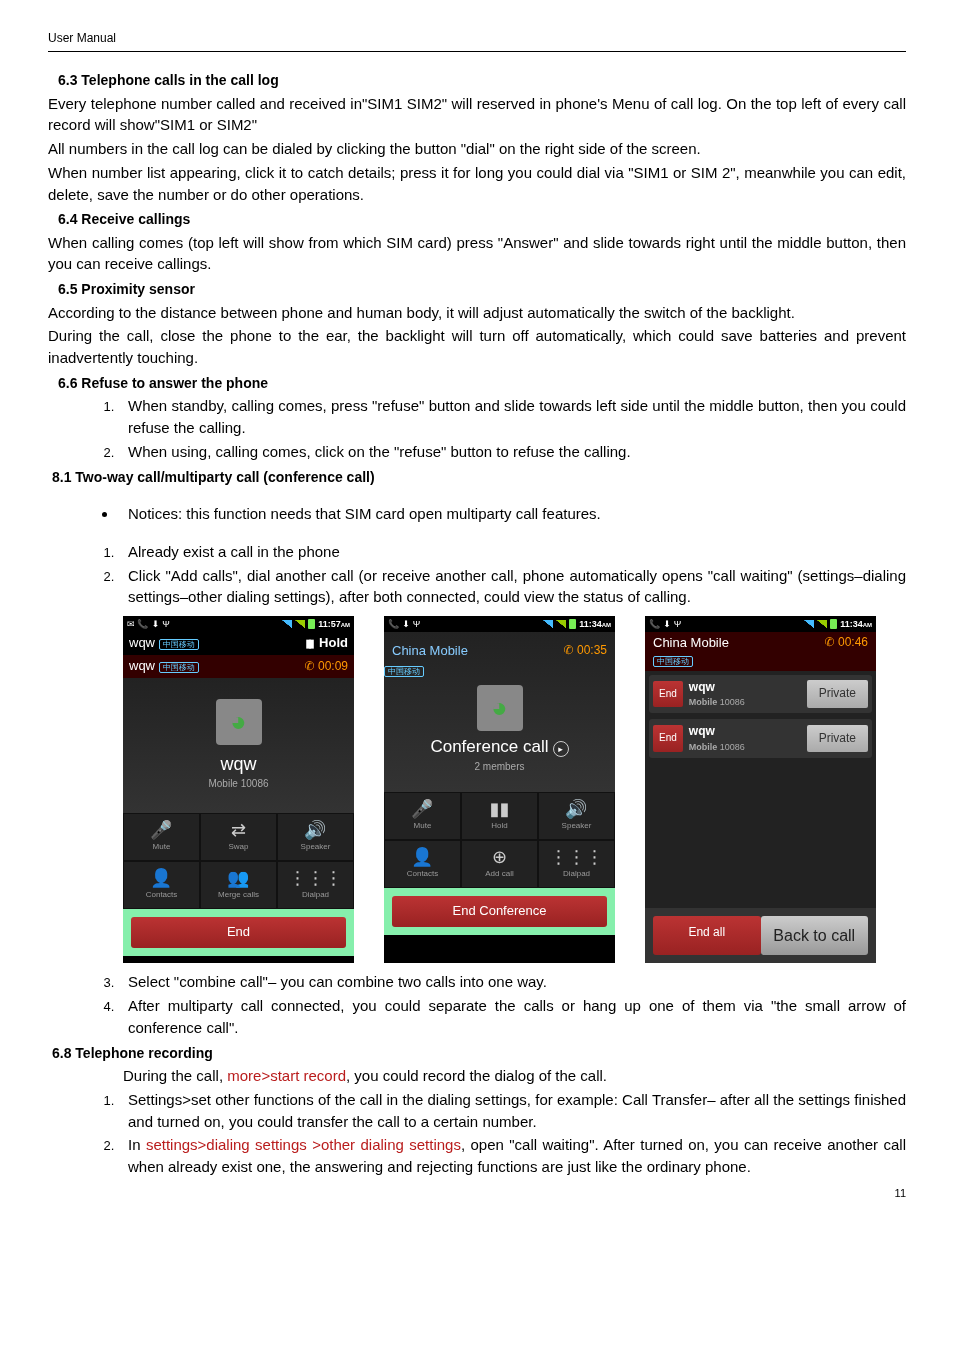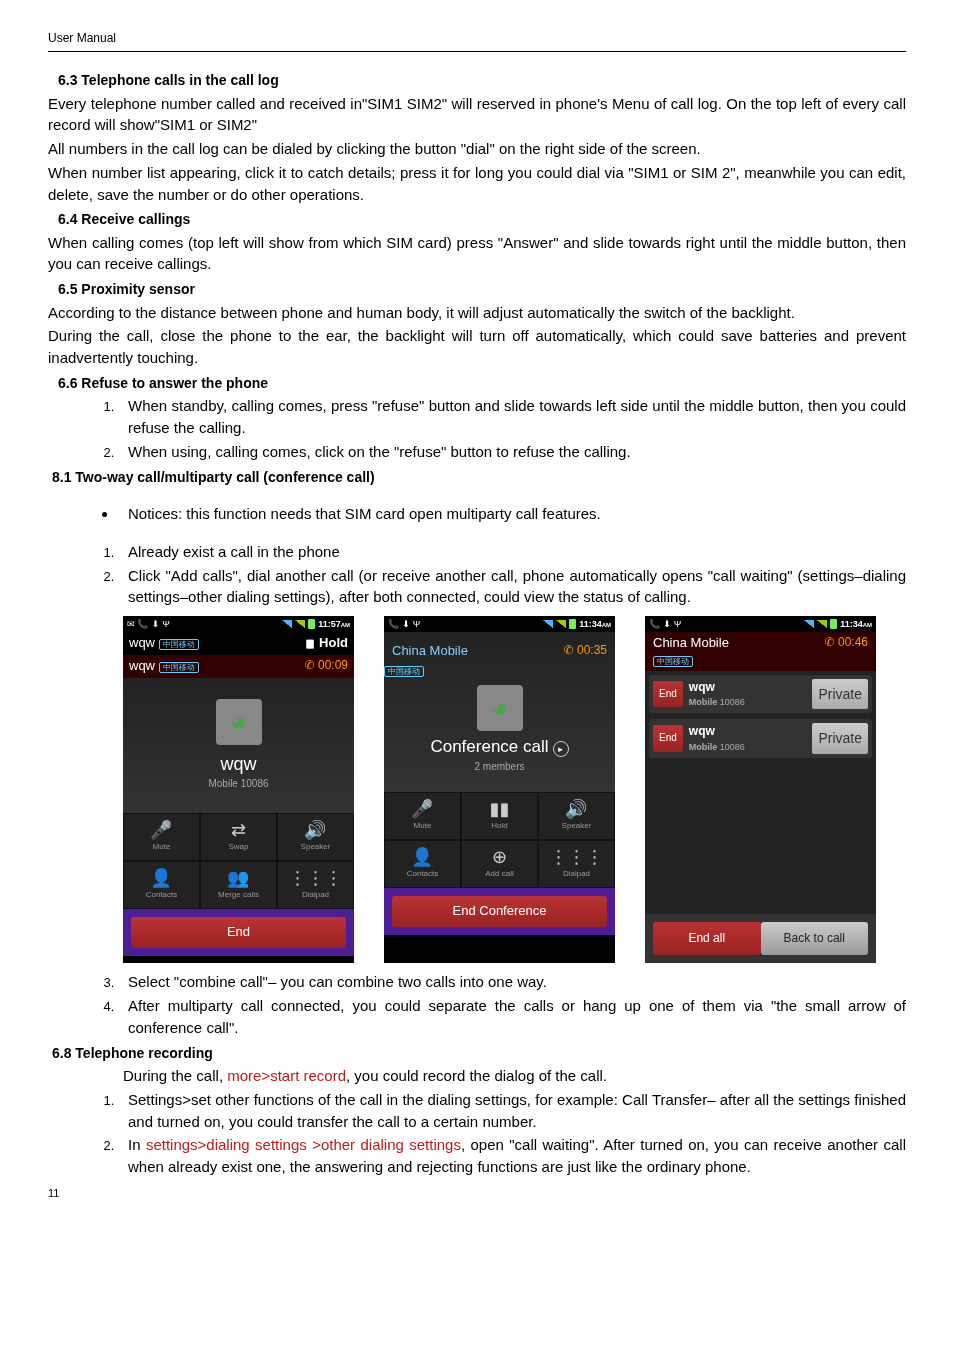--- a/index.html
+++ b/index.html
@@ -82,21 +82,21 @@
     width: 10px; height: 8px;
     background: linear-gradient(to top right, transparent 48%, #9c0 50%);
   }
   .sig-icon.blue { background: linear-gradient(to top right, transparent 48%, #4bf 50%); }
   .batt { width: 7px; height: 10px; background: #7e5; border-radius: 1px; }
   .time-txt { color: #fff; font-size: 9px; font-weight: bold; }
   .am { font-size: 6px; }
   .call-hdr {
     display: flex;
     justify-content: space-between;
-    align-items: flex-start;
+    align-items: flex-end;
     padding: 2px 6px;
     font-size: 13px;
     gap: 16px;
   }
   .wqw-label { color: #fff; }
   .sim-tag {
     border: 1px solid #6cf;
     color: #6cf;
     font-size: 8px;
     padding: 0 3px;
@@ -132,21 +132,21 @@
     display: flex;
     flex-direction: column;
     align-items: center;
     justify-content: center;
     font-size: 8px;
     color: #999;
     gap: 2px;
   }
   .btn-cell .ic { font-size: 18px; color: #ccc; line-height: 1; }
   .end-bar {
-    background: #4c1d95;
+    background: #86efac;
     padding: 8px;
   }
   .end-btn {
     background: linear-gradient(#b33,#922);
     border-radius: 3px;
     text-align: center;
     padding: 6px 0;
     font-size: 13px;
     color: #fff;
   }
@@ -189,41 +189,41 @@
     font-size: 10px;
     padding: 6px 6px;
     border-radius: 2px;
   }
   .party-info { flex:1; font-size:10px; color:#fff; }
   .party-info .pn { font-size:12px; font-weight:bold; }
   .party-info .ps { color:#aaa; font-size:9px; }
   .priv-btn {
     background: linear-gradient(#ccc,#aaa);
     color: #333;
-    font-size: 14px;
-    padding: 5px 6px;
+    font-size: 12px;
+    padding: 5px 12px;
     border-radius: 2px;
   }
   .bottom-dual {
     display:flex;
     padding:8px;
     background:#333;
   }
   .bottom-dual .end-btn { flex:1; padding:8px 0; font-size:12px; }
   .bottom-dual .back-btn {
     flex:1;
     background: linear-gradient(#ccc,#999);
     color:#222;
     border-radius:3px;
     text-align:center;
     padding:8px 0;
-    font-size:12px;
+    font-size:16px;
   }
   .link-text { color: #b91c1c; }
-  .page-num { text-align:left; font-size:11px; margin-top:8px; }
+  .page-num { text-align:right; font-size:11px; margin-top:8px; }
   .pause-icon { display:inline-block; width:10px; }
   .pause-icon::before { content:"▮▮"; letter-spacing:-3px; font-size:11px; }
 </style>
 </head>
 <body>
 
 <div class="header-area">User Manual</div>
 <div class="header-rule"></div>
 
 <div class="section-title">6.3 Telephone calls in the call log</div>

